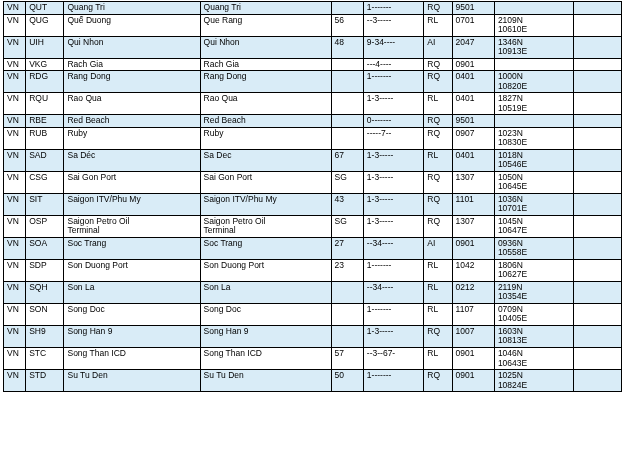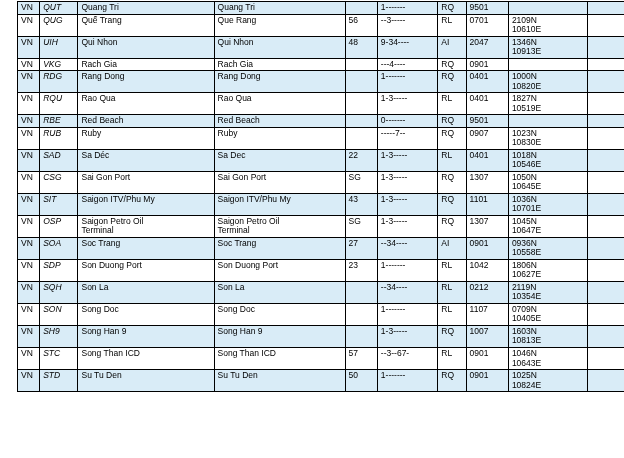--- a/index.html
+++ b/index.html
@@ -13,21 +13,21 @@
     font-family: "Liberation Sans", sans-serif;
     font-size: 8.5px;
     color: #000000;
     overflow: hidden;
   }
   .sheet {
     position: relative;
     width: 516px;
     height: 458px;
     box-sizing: border-box;
-    padding: 1px 2px 0 16px;
+    padding: 1px 2px 0 2px;
   }
   table.port-table {
     border-collapse: collapse;
     table-layout: fixed;
     width: 619px;
     margin-left: 1px;
   }
   table.port-table td {
     border: 1px solid #000000;
     padding: 1px 2px 1px 3px;
@@ -47,21 +47,21 @@
   col.c-dash    { width: 60px; }
   col.c-mode    { width: 28px; }
   col.c-ref     { width: 42px; }
   col.c-coord   { width: 78px; }
   col.c-blank   { width: 48px; }
 
   tr.shaded td { background: #d9ecf7; }
   tr.plain td  { background: #ffffff; }
 
   td.country { text-align: left; padding-left: 4px; }
-  td.code    { text-align: left; padding-left: 1px; font-style: italic; }
+  td.code    { text-align: left; padding-left: 1px; }
   td.coord   { line-height: 1.15; }
 </style>
 </head>
 <body>
 
 <div class="sheet">
   <table class="port-table">
     <colgroup>
       <col class="c-country">
       <col class="c-code">
@@ -83,21 +83,21 @@
           <td></td>
           <td>1-------</td>
           <td>RQ</td>
           <td>9501</td>
           <td class="coord"></td>
           <td></td>
         </tr>
         <tr class="plain">
           <td class="country">VN</td>
           <td class="code">QUG</td>
-          <td>Quế Trang</td>
+          <td>Quế Duong</td>
           <td>Que Rang</td>
           <td>56</td>
           <td>--3-----</td>
           <td>RL</td>
           <td>0701</td>
           <td class="coord">2109N
 10610E</td>
           <td></td>
         </tr>
         <tr class="shaded">
@@ -174,21 +174,21 @@
           <td>0907</td>
           <td class="coord">1023N
 10830E</td>
           <td></td>
         </tr>
         <tr class="shaded">
           <td class="country">VN</td>
           <td class="code">SAD</td>
           <td>Sa Déc</td>
           <td>Sa Dec</td>
-          <td>22</td>
+          <td>67</td>
           <td>1-3-----</td>
           <td>RL</td>
           <td>0401</td>
           <td class="coord">1018N
 10546E</td>
           <td></td>
         </tr>
         <tr class="plain">
           <td class="country">VN</td>
           <td class="code">CSG</td>

